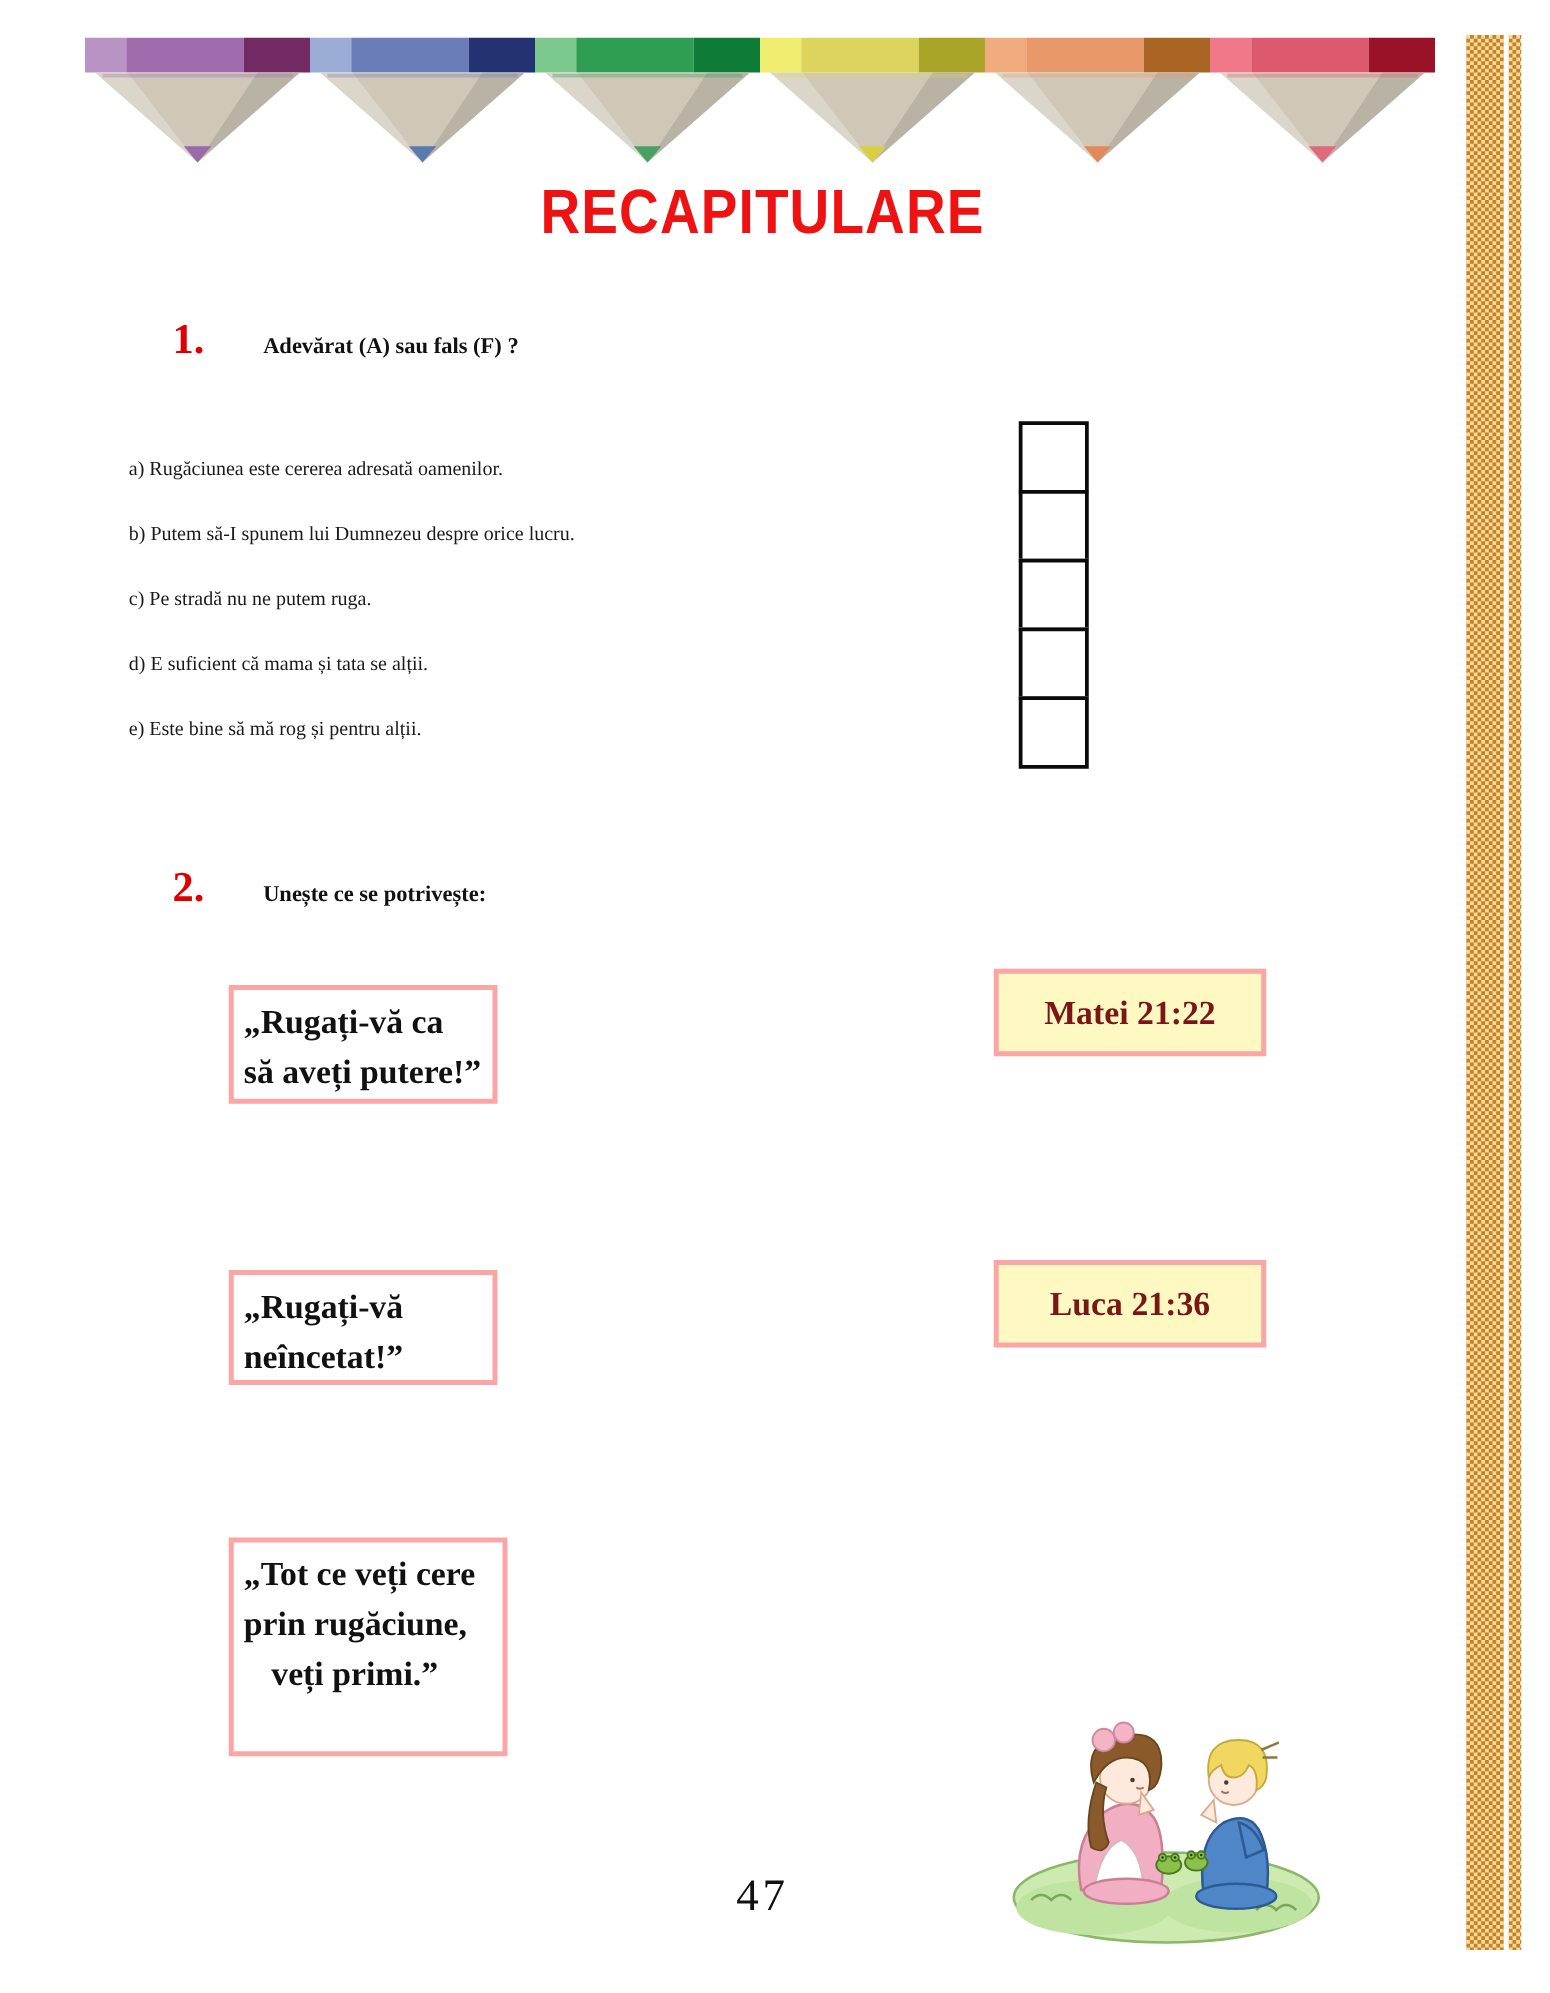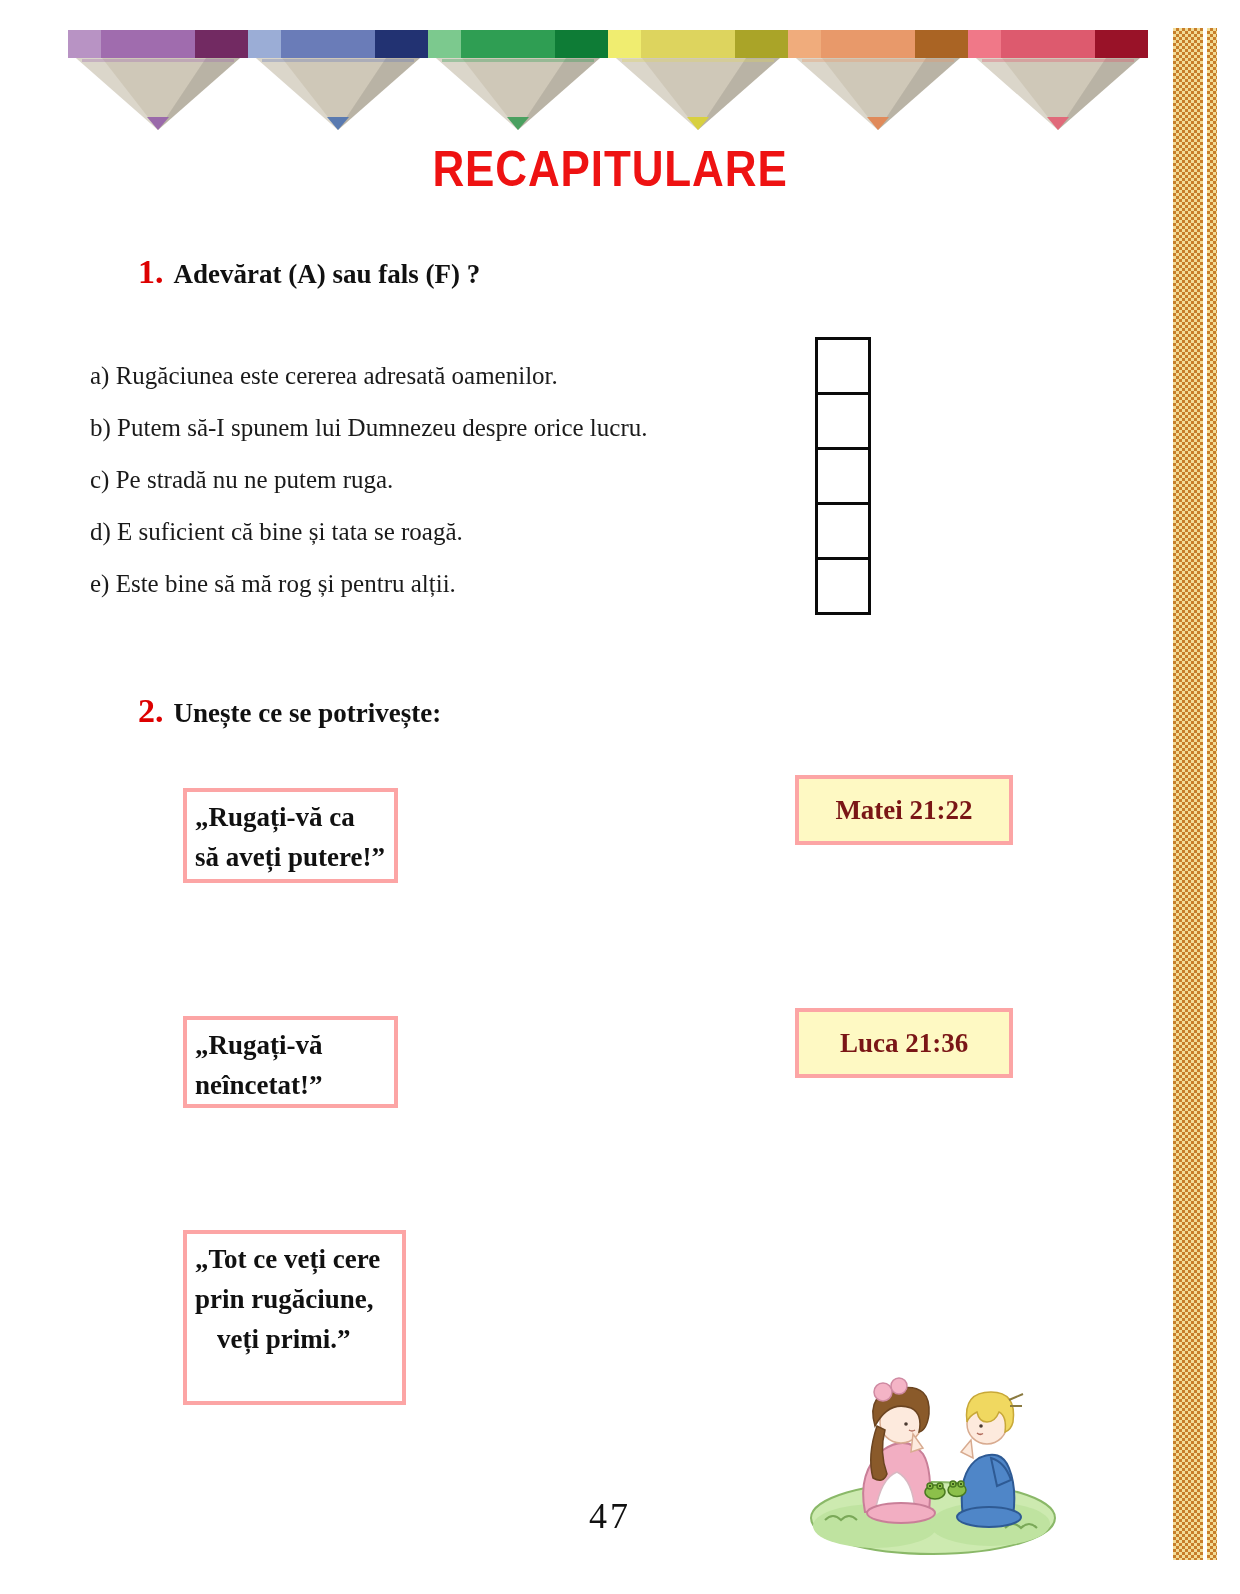--- a/index.html
+++ b/index.html
@@ -24,26 +24,26 @@
   
   .title{
     position:absolute;left:0;top:140px;width:1220px;text-align:center;
     font-family:"Liberation Sans", sans-serif;font-weight:900;font-size:50px;
     color:#ee1212;letter-spacing:1px;transform:scaleX(0.88);transform-origin:50% 50%;
   }
 
   
   .sec-head{position:absolute;left:138px;font-weight:bold;color:#111;}
   .sec-head .num{color:#dd0000;font-size:34px;font-weight:bold;margin-right:10px;}
-  .sec-head .txt{font-size:27px;}
+  .sec-head .txt{font-size:18px;margin-left:37px;}
   .s1{top:253px;}
   .s2{top:692px;text-align:right;}
 
   
-  .items{position:absolute;left:90px;top:350px;width:700px;font-size:25px;color:#1a1a1a;}
+  .items{position:absolute;left:103px;top:350px;width:700px;font-size:16px;color:#1a1a1a;}
   .items .item{height:52px;line-height:52px;white-space:nowrap;}
 
   
   .answer-boxes{position:absolute;left:815px;top:337px;}
   .answer-box{
     box-sizing:border-box;width:56px;height:58px;border:3px solid #0a0a0a;
     background:#fff;margin-top:-3px;
   }
   .answer-box:first-child{margin-top:0;}
 
@@ -148,21 +148,21 @@
   <div class="title">RECAPITULARE</div>
 
   <div class="sec-head s1">
     <span class="num">1.</span><span class="txt">Adevărat (A) sau fals (F) ?</span>
   </div>
 
   <div class="items">
     <div class="item">a) Rugăciunea este cererea adresată oamenilor.</div>
     <div class="item">b) Putem să-I spunem lui Dumnezeu despre orice lucru.</div>
     <div class="item">c) Pe stradă nu ne putem ruga.</div>
-    <div class="item">d) E suficient că bine și tata se roagă.</div>
+    <div class="item">d) E suficient că mama și tata se alții.</div>
     <div class="item">e) Este bine să mă rog și pentru alții.</div>
   </div>
 
   <div class="answer-boxes">
       <div class="answer-box"></div>
       <div class="answer-box"></div>
       <div class="answer-box"></div>
       <div class="answer-box"></div>
       <div class="answer-box"></div>
     </div>

